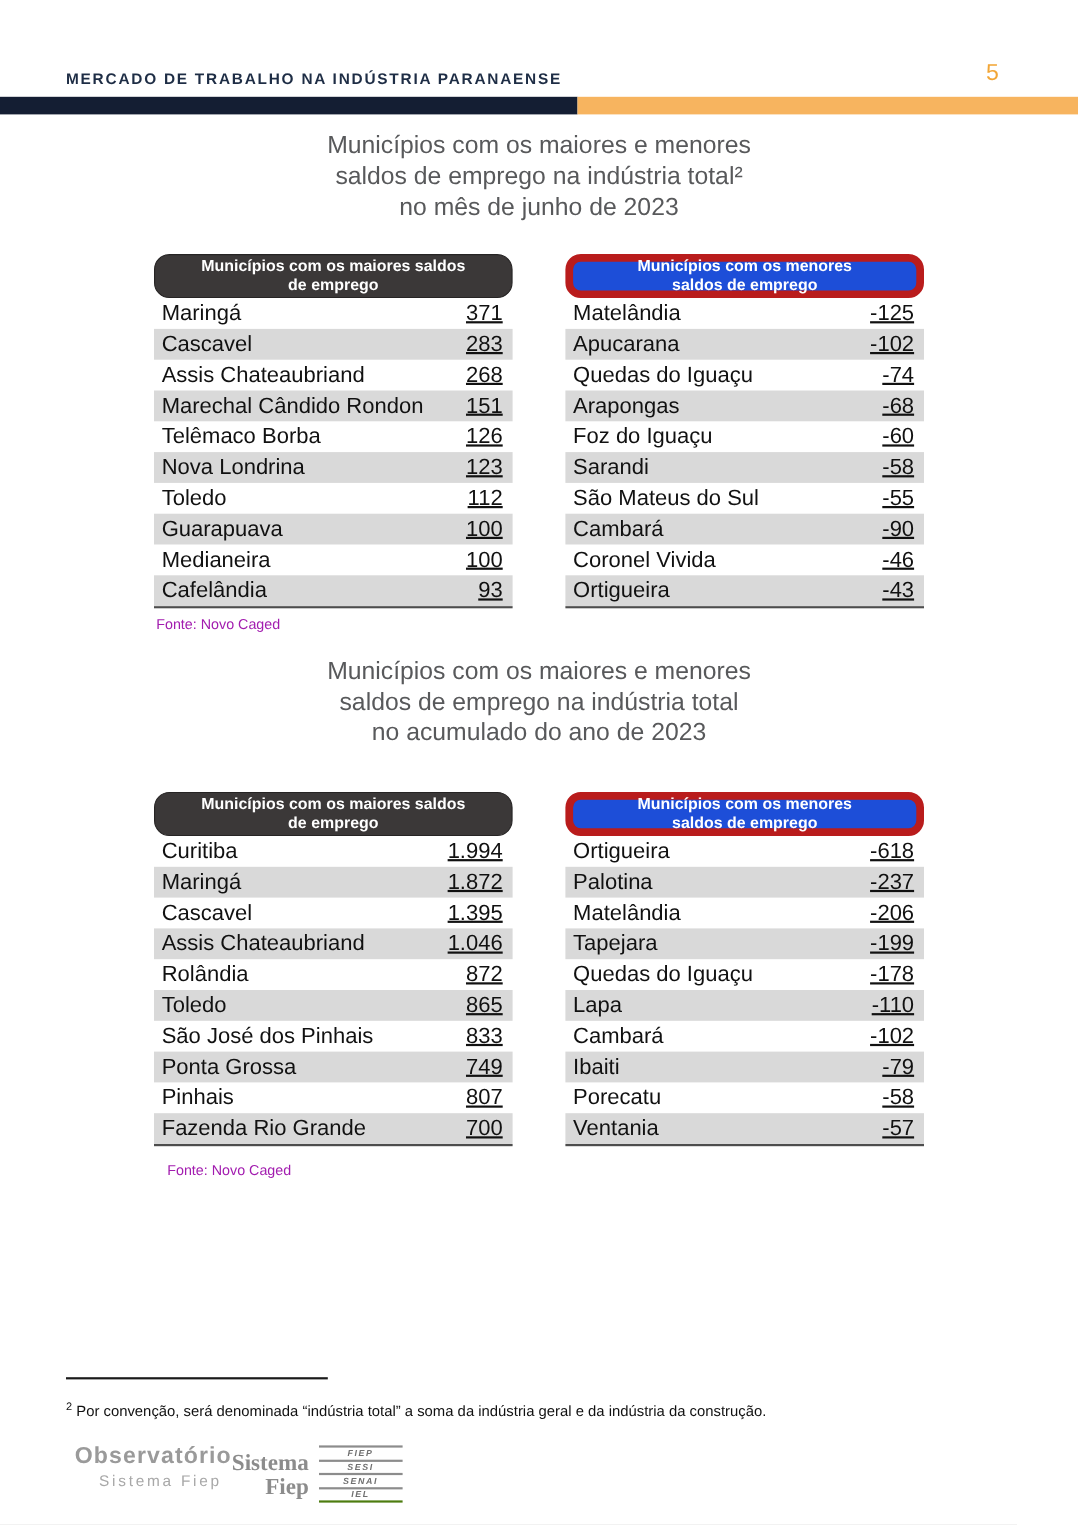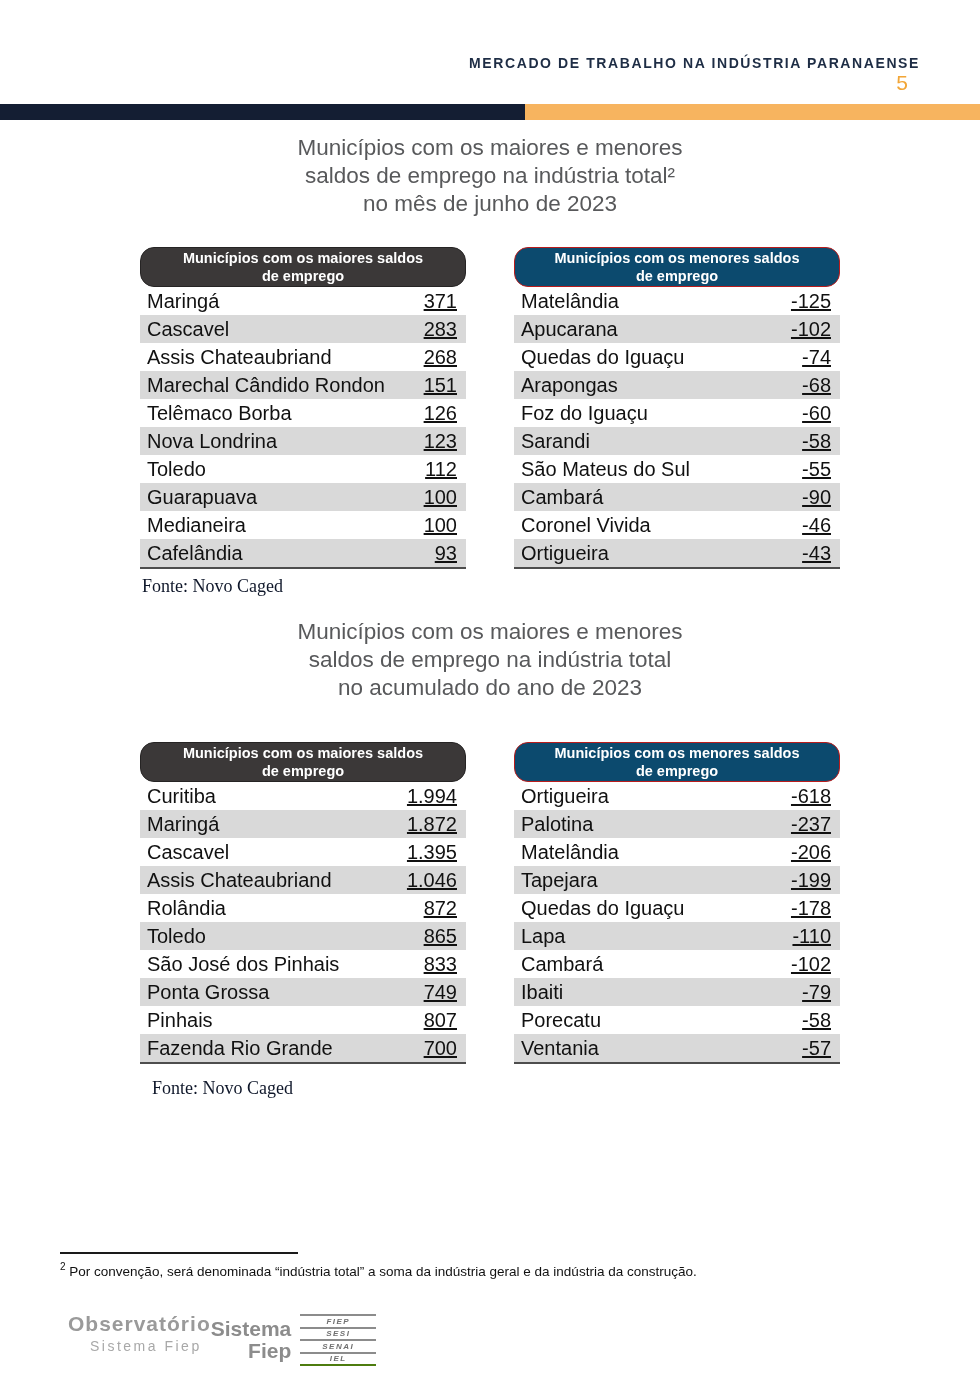--- a/index.html
+++ b/index.html
@@ -14,21 +14,20 @@
     background: #ffffff;
     overflow: hidden;
   }
 
   
   .header-row {
     margin: 55px 60px 0 60px;
     display: flex;
     justify-content: space-between;
     align-items: flex-end;
-    flex-direction: column;
   }
   .header-title {
     color: #1e2d45;
     font-size: 14px;
     font-weight: bold;
     letter-spacing: 1.6px;
   }
   .page-number {
     color: #f2a637;
     font-size: 21px;
@@ -70,56 +69,55 @@
     justify-content: center;
     text-align: center;
     color: #ffffff;
     font-weight: bold;
     font-size: 14.5px;
     line-height: 18px;
     padding: 0 38px;
     border-radius: 14px;
   }
   .thead.dark { background: #3b3838; border: 1px solid #262424; }
-  .thead.gold { background: #0c4a6e; border: 1px solid #b91c1c; }
+  .thead.gold { background: #1d4ed8; border: 7px solid #b91c1c; }
   .tbody { border-bottom: 2.5px solid #4d4d4d; }
   .trow {
     height: 28px;
     display: flex;
     justify-content: space-between;
     align-items: center;
     padding: 0 9px 0 7px;
     font-size: 20px;
     color: #111111;
   }
   .trow:nth-child(even) { background: #d9d9d9; }
   .trow .muni { white-space: nowrap; }
   .trow .val { white-space: nowrap; text-decoration: underline; }
 
   .fonte {
     margin: 7px 0 0 142px;
-    font-size: 18px;
-    color: #0f172a;
-    font-family: Liberation Serif, serif;
+    font-size: 13px;
+    color: #a21caf;
   }
   .fonte.second { margin: 14px 0 0 152px; }
 
   
   .footnote {
     position: absolute;
     top: 1252px;
     left: 60px;
     width: 860px;
   }
   .footnote-rule {
     width: 238px;
     border-top: 2px solid #1a1a1a;
   }
   .footnote-text {
-    margin-top: 7px;
+    margin-top: 20px;
     font-size: 13.5px;
     color: #111111;
   }
   .footnote-text sup { font-size: 10px; }
 
   
   .footer {
     position: absolute;
     top: 1306px;
     left: 0;
@@ -146,21 +144,21 @@
     gap: 9px;
     padding-top: 8px;
   }
   .sf-text {
     text-align: right;
     color: #8c8c8c;
     font-size: 21px;
     font-weight: bold;
     line-height: 22px;
   }
-  .sf-text span { display: block; }
+  .sf-text span { display: block; font-family: Liberation Serif, serif; }
   .sf-stripes { width: 76px; }
   .sf-stripe {
     border-top: 2px solid #8c8c8c;
     text-align: center;
     font-size: 8px;
     font-weight: bold;
     font-style: italic;
     letter-spacing: 1.5px;
     color: #707070;
     padding: 0.5px 0 1px 0;

